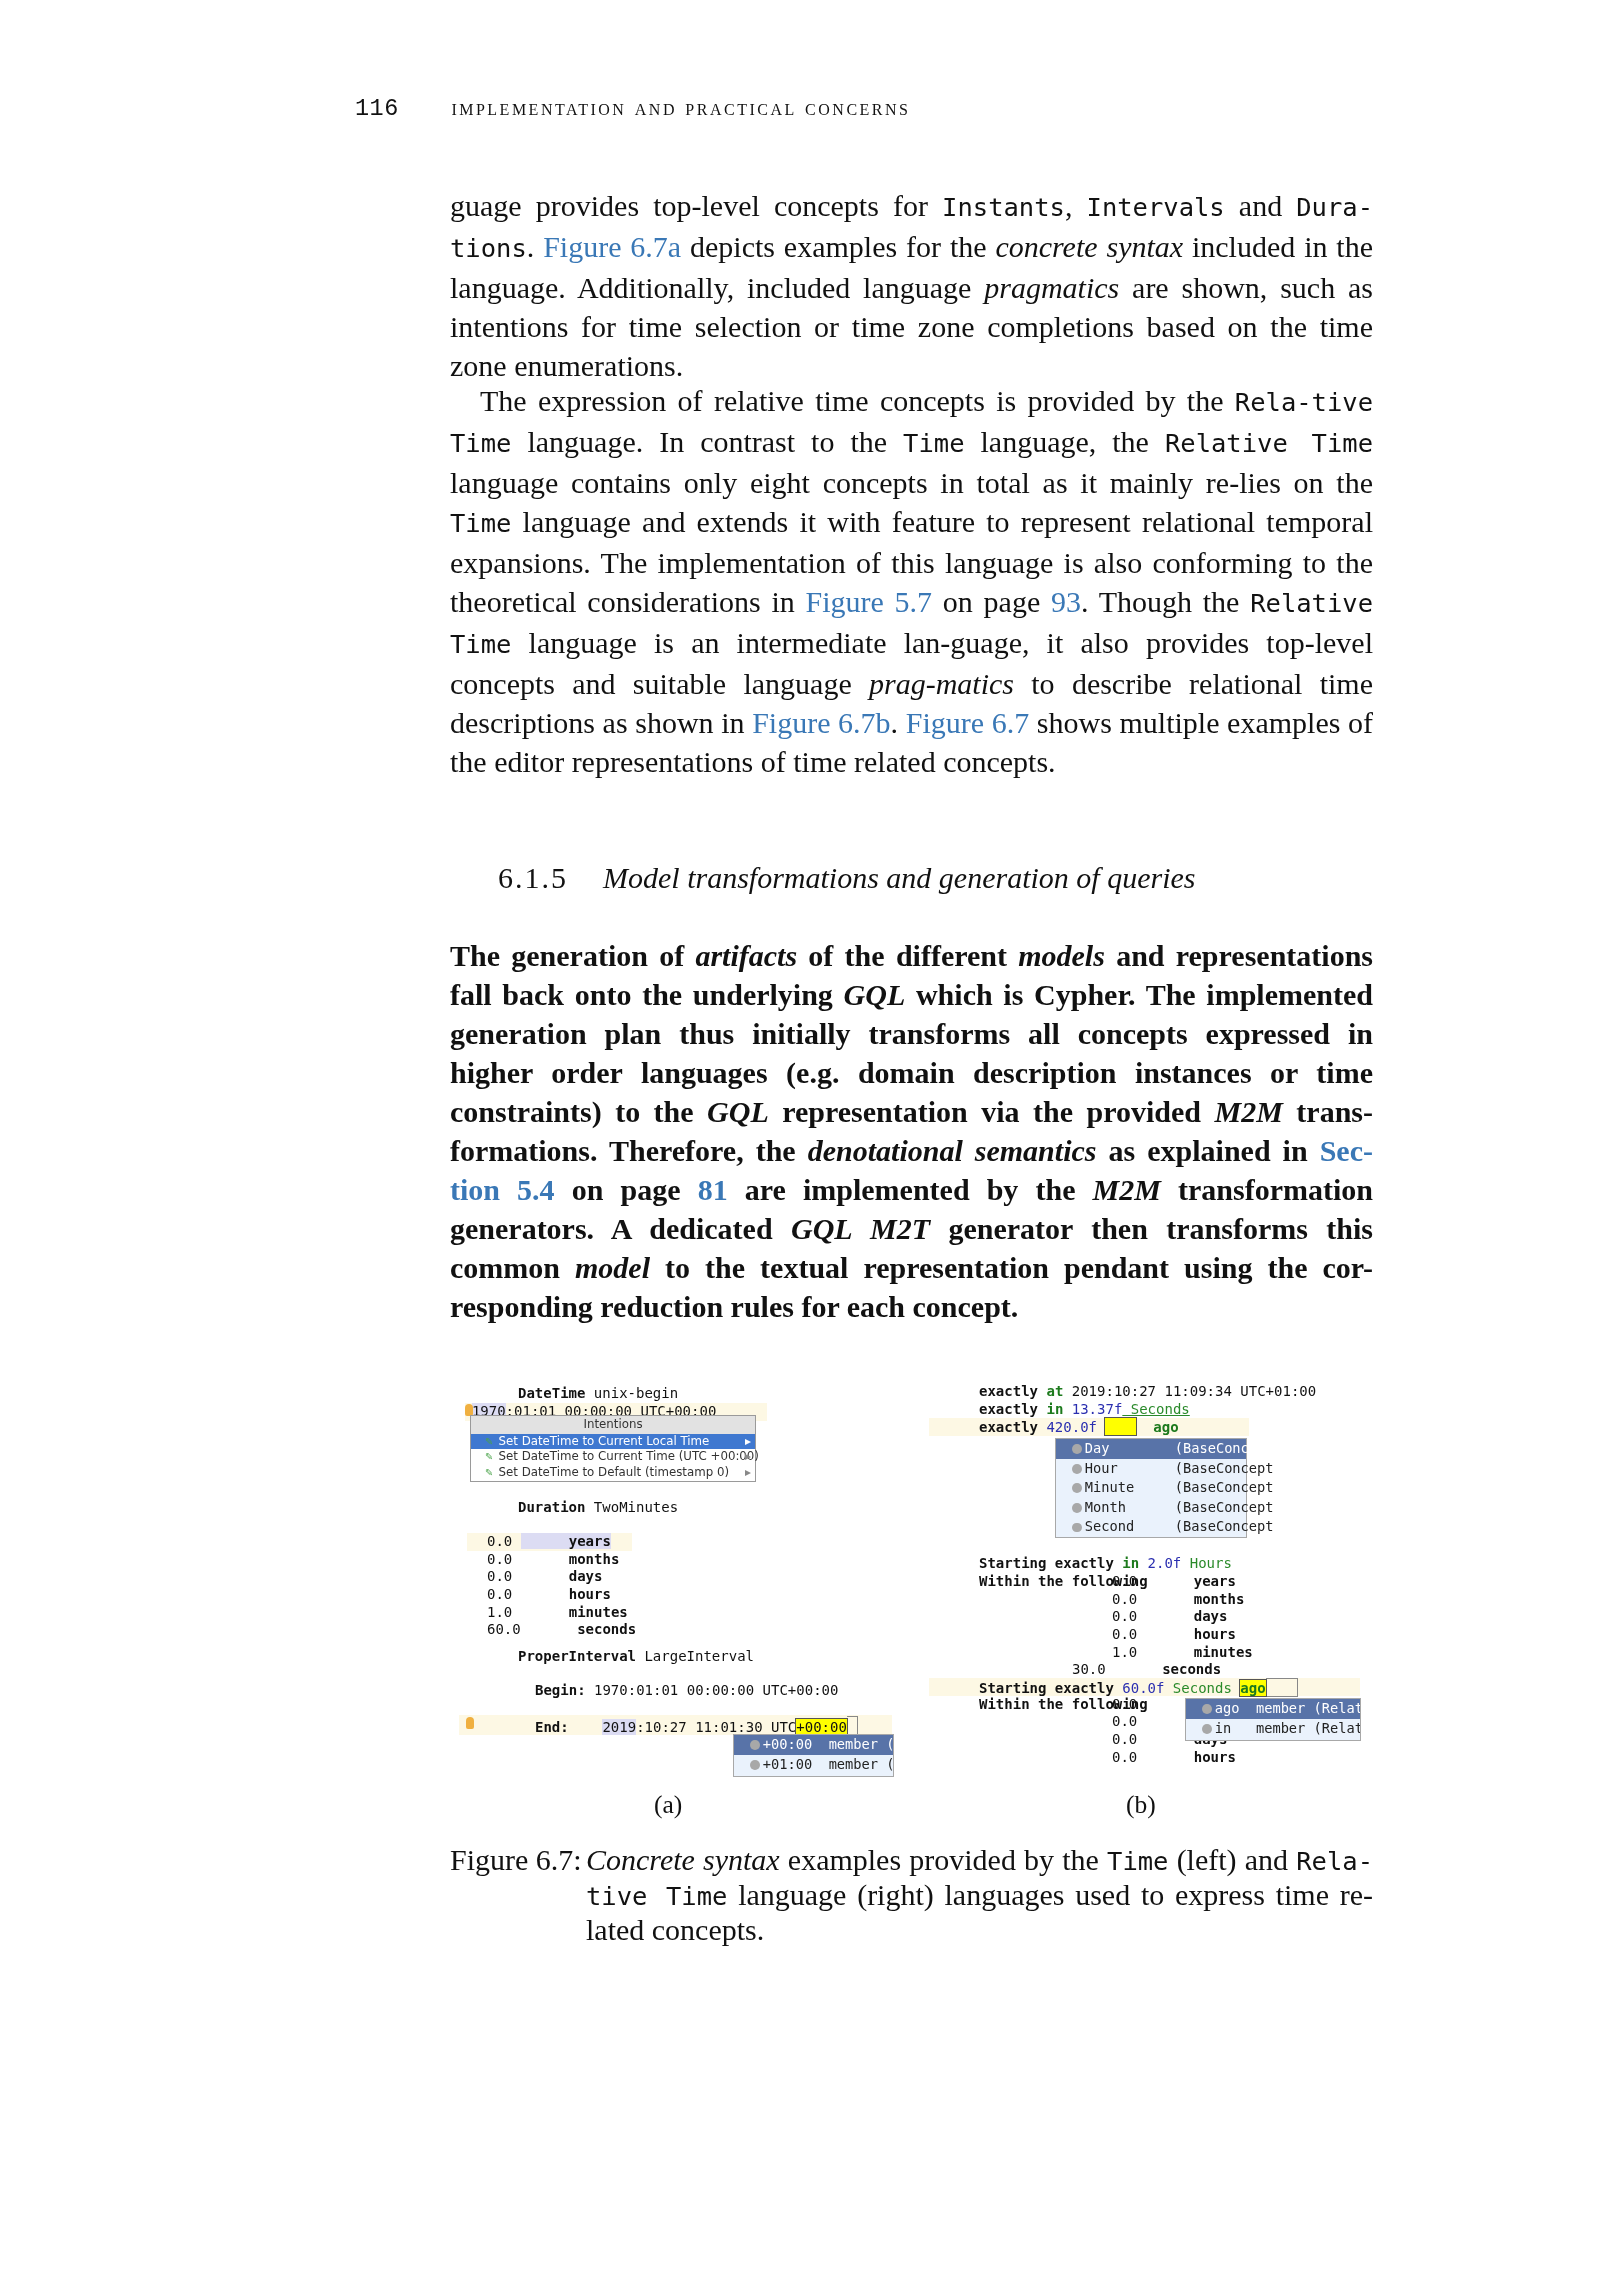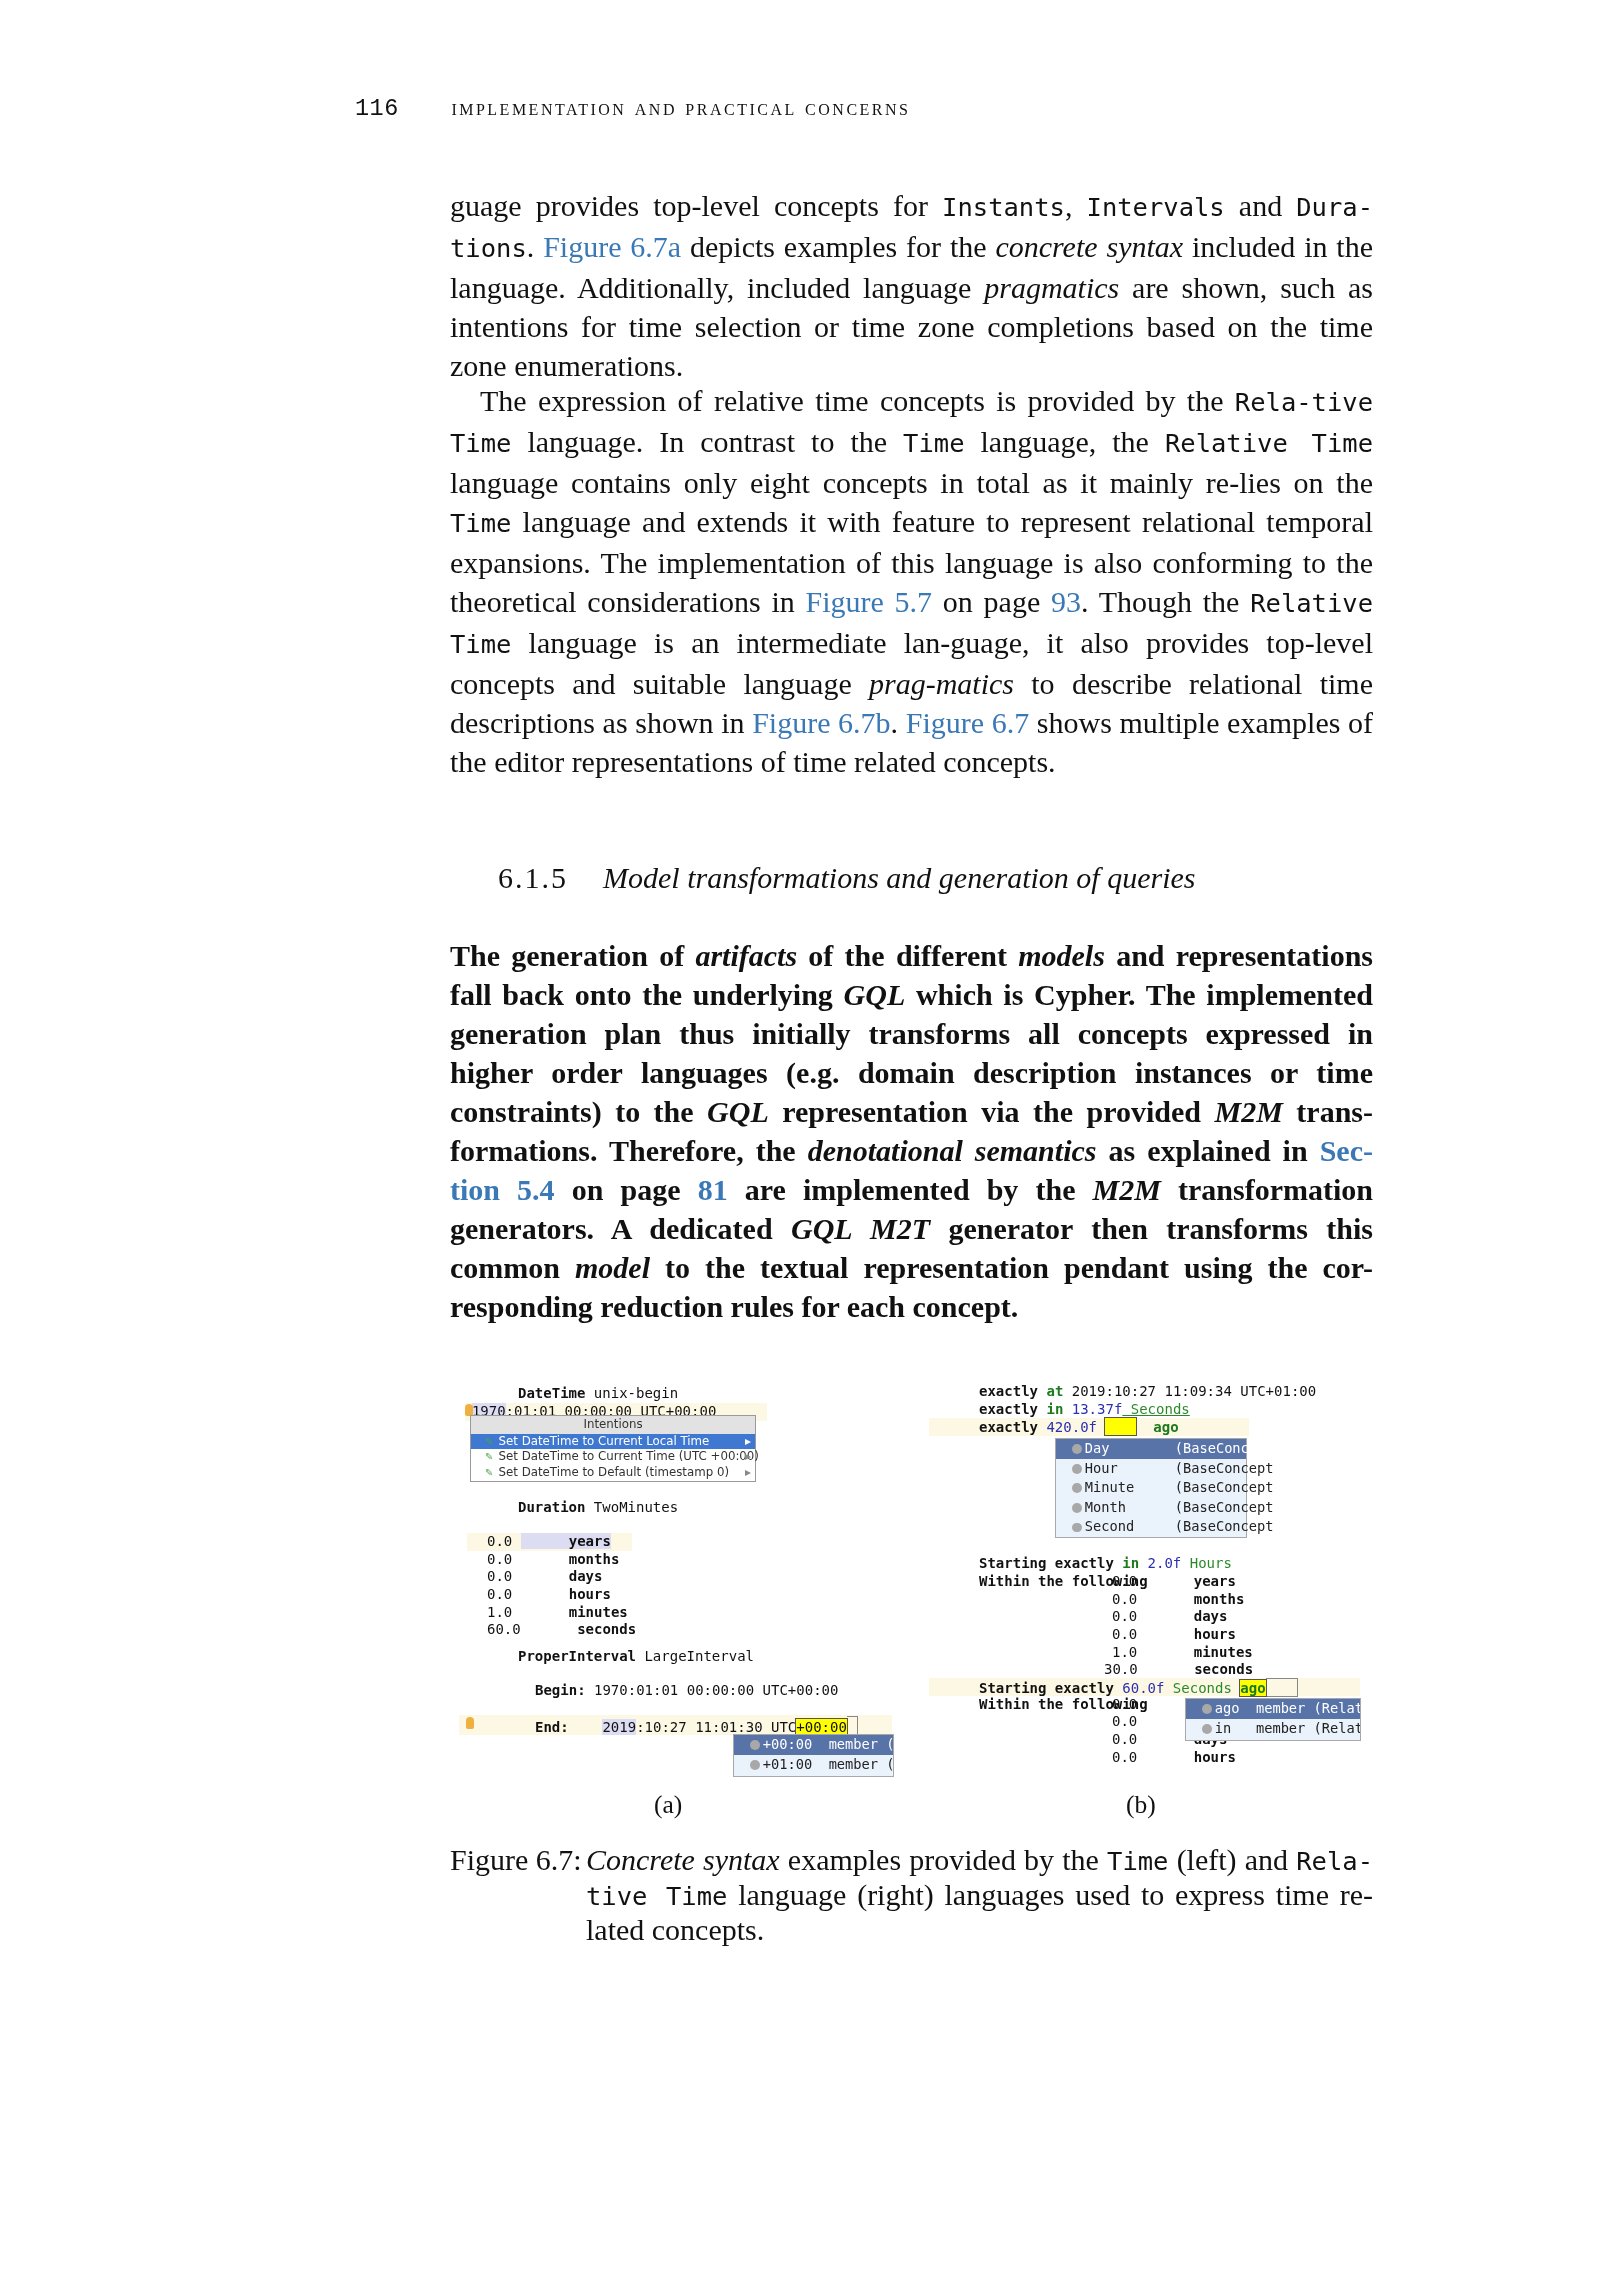--- a/index.html
+++ b/index.html
@@ -125,21 +125,21 @@
     <div class="row"><span class="dot"></span><span style="display:inline-block;width:90px;">Second</span><span>(BaseConcept</span></div>
   </div>
 
   <div class="line" style="left:931px;top:1555px;"><span class="b">Starting exactly</span> <span class="kwg">in</span><span class="blu"> 2.0f</span><span class="grn"> Hours</span></div>
   <div class="line" style="left:931px;top:1573px;"><span class="b">Within the following</span></div>
   <div class="line" style="left:1112px;top:1573px;"><span>0.0</span> <span class="b">years</span></div>
   <div class="line" style="left:1112px;top:1591px;"><span>0.0</span> <span class="b">months</span></div>
   <div class="line" style="left:1112px;top:1608px;"><span>0.0</span> <span class="b">days</span></div>
   <div class="line" style="left:1112px;top:1626px;"><span>0.0</span> <span class="b">hours</span></div>
   <div class="line" style="left:1112px;top:1644px;"><span>1.0</span> <span class="b">minutes</span></div>
-  <div class="line" style="left:1104px;top:1661px;"><span>30.0</span> <span class="b">seconds</span></div>
+  <div class="line" style="left:1072px;top:1661px;"><span>30.0</span> <span class="b">seconds</span></div>
 
   <div class="line hl" style="left:929px;top:1678px;width:431px;height:17.6px;"></div>
   <div class="line" style="left:931px;top:1678px;"><span class="b">Starting exactly</span><span class="blu"> 60.0f</span><span class="grn"> Seconds</span> <span class="ybox kwg" style="outline:1px solid #555;">ago</span><span style="display:inline-block;width:31px;height:16.7px;border:1px solid #888;border-left:none;vertical-align:-3.9px;"></span></div>
   <div class="line" style="left:931px;top:1696px;"><span class="b">Within the following</span></div>
   <div class="line" style="left:1112px;top:1696px;"><span>0.0</span> <span class="b">years</span></div>
   <div class="line" style="left:1112px;top:1713px;"><span>0.0</span> <span class="b">month</span></div>
   <div class="line" style="left:1112px;top:1731px;"><span>0.0</span> <span class="b">days</span></div>
   <div class="line" style="left:1112px;top:1749px;"><span>0.0</span> <span class="b">hours</span></div>
 
   <div class="popup" style="left:1185px;top:1698px;width:174px;height:41px;overflow:hidden;">

